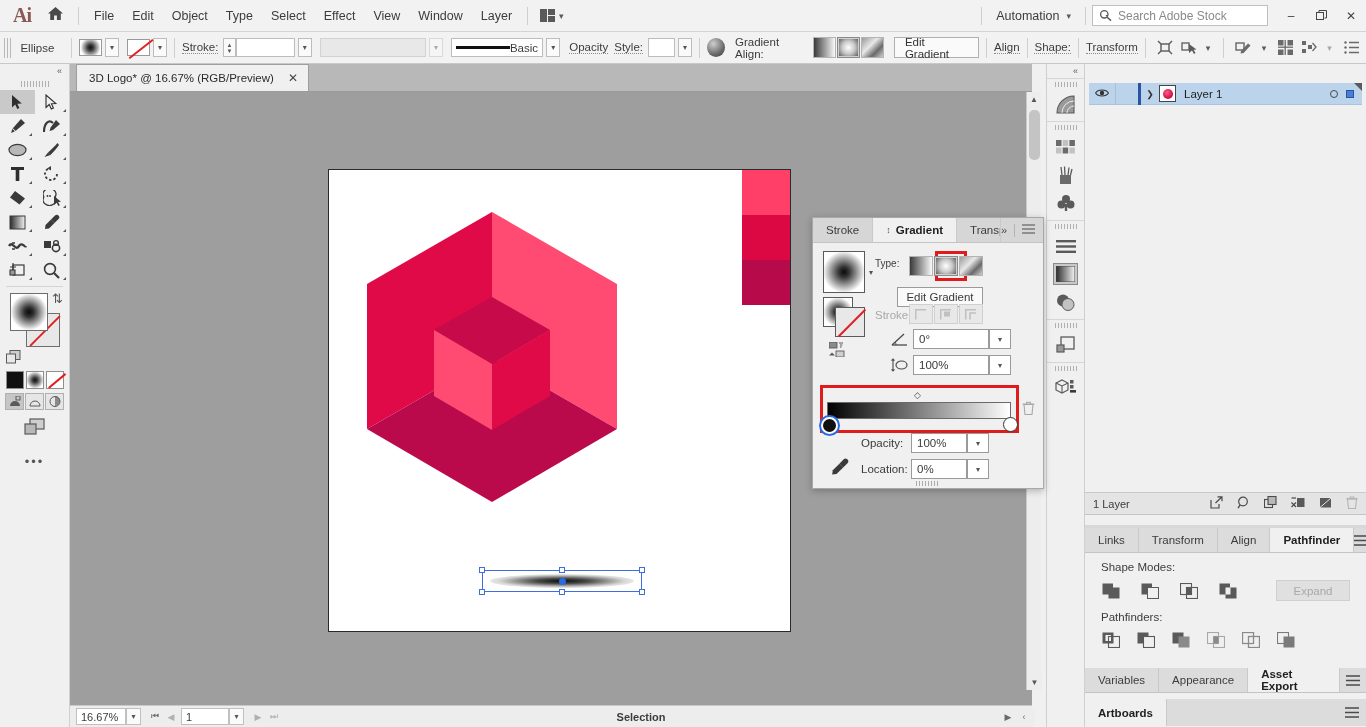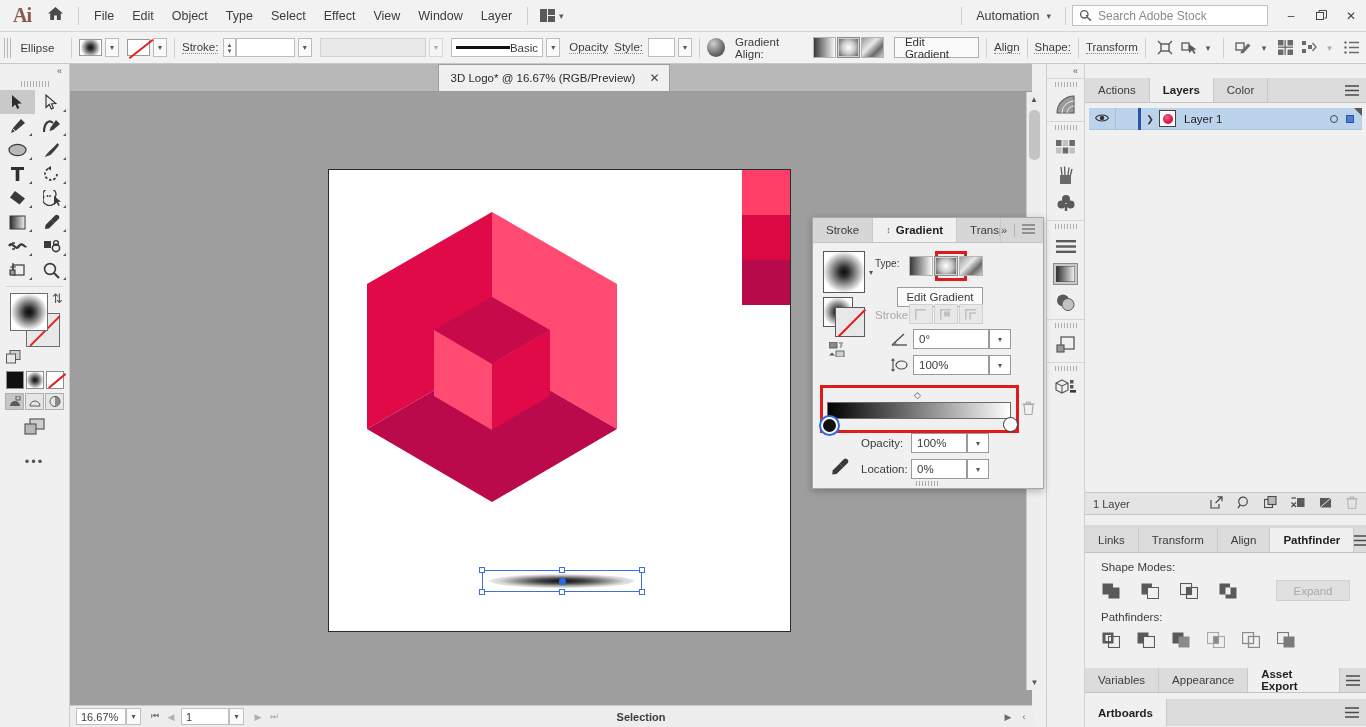--- a/index.html
+++ b/index.html
@@ -32,21 +32,21 @@
   }
   .arrange-ico { display:flex; align-items:center; gap:4px; padding:2px 6px; }
   .arr-grid { display:grid; grid-template-columns:7px 7px; grid-template-rows:6px 6px; gap:1px; }
   .arr-grid i { background:#5a5a5a; display:block; }
   .arr-grid i.tall { grid-row: span 2; }
   .chev { font-size:9px; color:#5a5a5a; }
   .spacer { flex:1; }
   .automation { display:flex; align-items:center; gap:7px; padding:3px 8px; font-size:12.5px; }
   .stock-search {
     display:flex; align-items:center; gap:6px;
-    width:196px; height:21px; background:#fff; border:1px solid #c0c0c0;
+    width:176px; height:21px; background:#fff; border:1px solid #c0c0c0;
     padding:0 6px; margin-right:8px;
   }
   .stock-search .ph { color:#8a8a8a; font-size:12px; }
   .wbtns { display:flex; height:32px; }
   .wbtn { width:30px; display:flex; align-items:center; justify-content:center;
           font-size:12px; color:#444; }
 
   
   .ctrlbar {
     position:absolute; left:0; top:32px; width:1366px; height:32px;
@@ -154,21 +154,21 @@
   .draw-modes { display:flex; justify-content:center; gap:1px; margin-top:4px; }
   .dm { width:19px; height:17px; border:1px solid #b0b0b0; background:#e6e6e6;
         display:flex; align-items:center; justify-content:center; color:#555; }
   .dm.active { background:#c6c6c6; }
   .screen-mode { display:flex; justify-content:center; margin-top:8px; color:#555; }
   .tb-more { text-align:center; margin-top:18px; color:#555; letter-spacing:2px; font-size:13px; }
 
   
   .doc-tabbar {
     position:absolute; left:70px; top:64px; width:962px; height:28px;
-    background:#b8b8b8; border-bottom:1px solid #9a9a9a; display:flex; align-items:flex-end;justify-content:center;
+    background:#b8b8b8; border-bottom:1px solid #9a9a9a; display:flex; align-items:flex-end;
   }
   .doc-tab {
     height:27px; background:#f0f0f0; border:1px solid #9e9e9e; border-bottom:none;
     display:flex; align-items:center; gap:14px; padding:0 10px 0 12px;
     font-size:11.5px; color:#2b2b2b; margin-left:6px;
   }
   .doc-tab .x { font-size:12px; color:#444; }
   .canvas-area {
     position:absolute; left:70px; top:92px; width:962px; height:613px;
     background:#9e9e9e; overflow:hidden;
@@ -806,30 +806,20 @@
             <path d="M1 4 L7 7 L13 4 M7 7 L7 14" fill="none" stroke="#5a5a5a" stroke-width="1.1"></path>
             <rect x="15" y="1" width="3.5" height="3.5" fill="#5a5a5a"></rect>
             <rect x="15" y="6" width="3.5" height="3.5" fill="#5a5a5a"></rect>
             <rect x="15" y="11" width="6" height="2.6" fill="#3a3a3a"></rect>
           </svg>
       </div>
     </div>
   </div>
 
   <div class="rpanel layers-panel">
-    <div class="ptabs">
-      <div class="ptab">Actions</div>
-      <div class="ptab active">Layers</div>
-      <div class="ptab">Color</div>
-      <div class="pmenu">
-        <svg width="14" height="11" viewBox="0 0 14 11">
-            <path d="M0 1 H14 M0 5.5 H14 M0 10 H14" stroke="#4a4a4a" stroke-width="1.3"></path>
-          </svg>
-      </div>
-    </div>
     <div style="padding:5px 4px 0 4px">
       <div class="layer-row">
         <span class="lr-eye">
           <svg width="14" height="10" viewBox="0 0 14 10">
               <path d="M0.6 5 C3 1 11 1 13.4 5 C11 9 3 9 0.6 5 Z" fill="none" stroke="#333" stroke-width="1.1"></path>
               <circle cx="7" cy="5" r="2.2" fill="#333"></circle>
             </svg>
         </span>
         <span class="lr-div"></span>
         <span class="lr-sel"></span>

